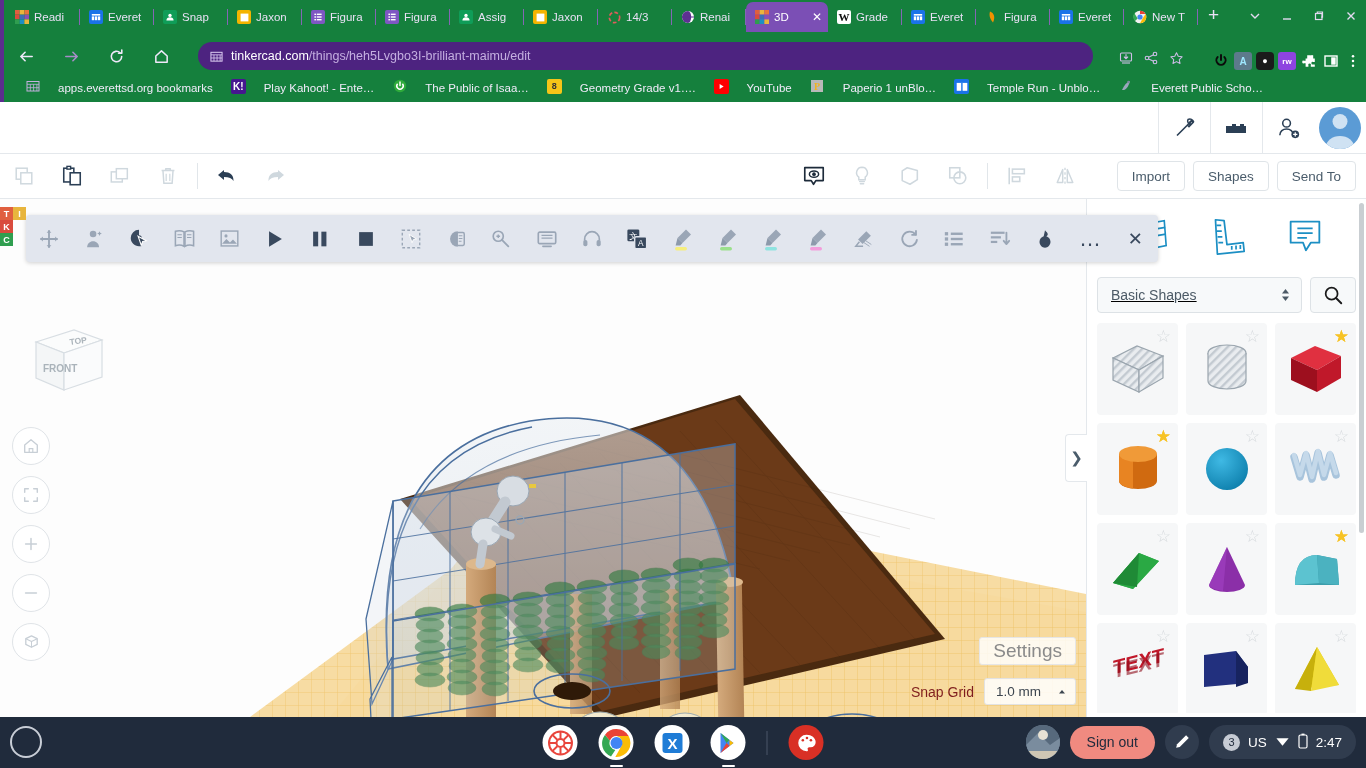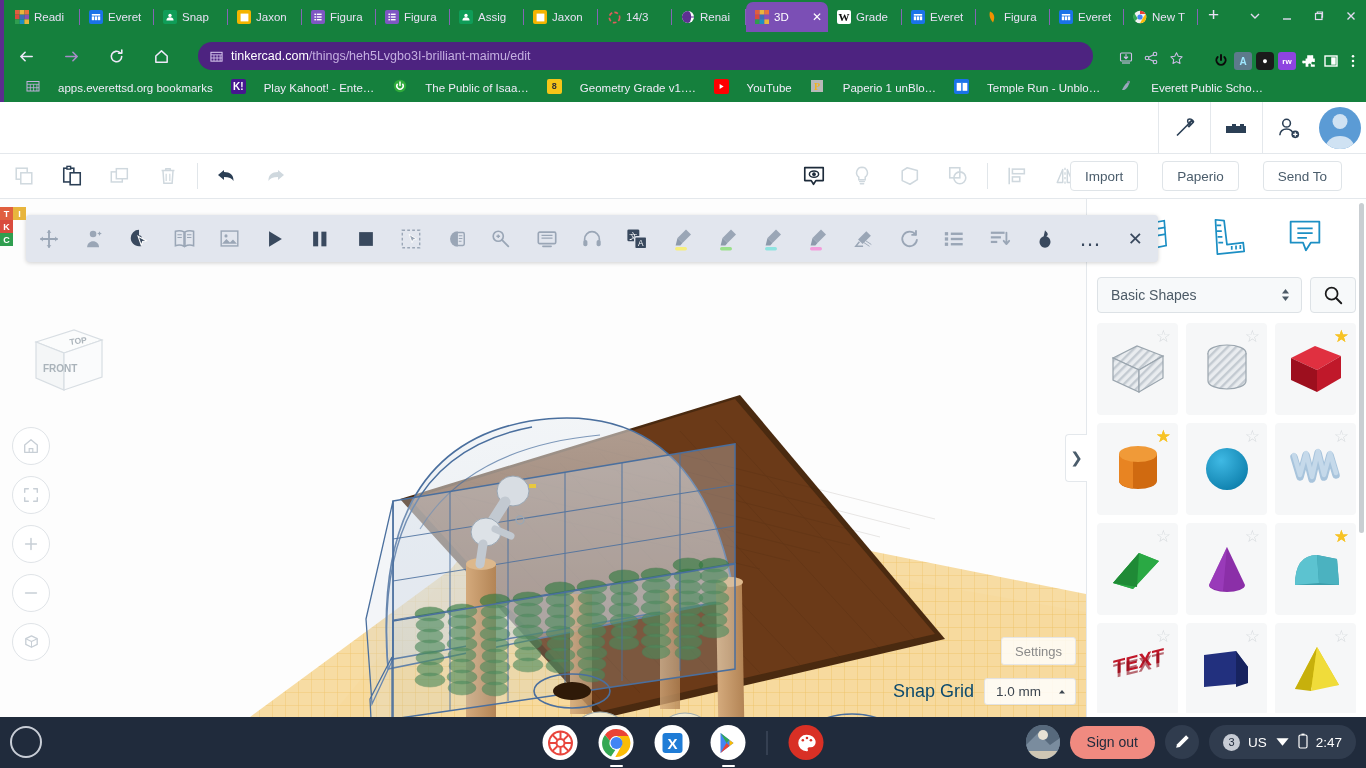--- a/index.html
+++ b/index.html
@@ -58,46 +58,46 @@
   .tc-top-right > div { width:52px; display:flex;align-items:center;justify-content:center; border-left:1px solid #e4e8ec; }
   .avatar-wrap { width:56px; display:flex; align-items:center; justify-content:center; border-left:none !important;}
   .avatar { width:42px;height:42px;border-radius:50%;background:#5b9bd5; position:relative; overflow:hidden;}
   .avatar::before{content:"";position:absolute;left:50%;top:7px;transform:translateX(-50%);width:15px;height:15px;border-radius:50%;background:#cfe2f3;}
   .avatar::after{content:"";position:absolute;left:50%;bottom:-9px;transform:translateX(-50%);width:28px;height:22px;border-radius:50% 50% 0 0;background:#cfe2f3;}
 
   .tc-toolbar2 { position:absolute; left:0; top:52px; width:1366px; height:45px; background:#fff; border-bottom:1px solid #e4e8ec;}
   .tgrp { position:absolute; top:0; height:44px; display:flex; align-items:center; }
   .tbtn { width:48px;height:44px; display:flex; align-items:center; justify-content:center; }
   .sep { width:1px; height:26px; background:#e1e6ea; }
-  .tc-actions { position:absolute; right:24px; top:7px; display:flex; gap:24px; }
+  .tc-actions { position:absolute; right:10px; top:7px; display:flex; gap:8px; }
   .tc-actions button {
     height:30px; padding:0 14px; background:#fff; border:1px solid #dfe4e8; border-radius:4px;
     color:#4a5c6b; font-size:13.5px; font-family:"Liberation Sans",sans-serif; cursor:pointer;
   }
 
   
   .canvas { position:absolute; left:0; top:97px; width:1086px; height:518px; overflow:hidden; background:#fdfdfd; }
 
   
   .viewcube { position:absolute; left:28px; top:125px; width:80px; height:76px; }
   .navbar-left { position:absolute; left:12px; top:228px; display:flex; flex-direction:column; gap:11px; }
   .navbtn-c { width:38px;height:38px;border-radius:50%;border:1px solid #e0e4e8; background:rgba(255,255,255,.75); display:flex;align-items:center;justify-content:center; color:#c8cfd6;}
 
   
   .settings-btn { position:absolute; right:10px; bottom:52px; height:26px; padding:13px 13px; background:rgba(255,255,255,.82);
-    border:1px solid #e6e6e6; border-radius:3px; color:#8a8a8a; font-size:13px; display:flex; align-items:center; }
+    border:1px solid #e6e6e6; border-radius:3px; color:#8a8a8a; font-size:19px; display:flex; align-items:center; }
   .snaprow { position:absolute; right:10px; bottom:12px; display:flex; align-items:center; gap:10px; }
-  .snaprow .lbl { color:#0c4a6e; font-size:18px; }
+  .snaprow .lbl { color:#7f1d1d; font-size:14px; }
   .snapsel { height:27px; min-width:92px; background:rgba(255,255,255,.85); border:1px solid #e2e2e2; border-radius:3px;
     display:flex; align-items:center; justify-content:space-between; padding:0 8px 0 11px; color:#3d4650; font-size:13.5px;}
 
   
   .shapes-panel { position:absolute; right:0; top:97px; width:280px; height:518px; background:#fff; border-left:1px solid #e4e8ec;}
   .sp-icons { height:78px; display:flex; align-items:center; justify-content:space-around; padding:0 22px;}
-  .sp-select-row { display:flex; gap:8px; padding:0 10px; }
+  .sp-select-row { display:flex; gap:8px; padding:0 10px;text-decoration:underline; }
   .sp-select { flex:1; height:36px; border:1px solid #dde2e6; border-radius:4px; background:#f7f9fa; display:flex;
     align-items:center; justify-content:space-between; padding:0 10px 0 13px; color:#4c5a66; font-size:14px;}
   .sp-search { width:46px; height:36px; border:1px solid #dde2e6; border-radius:4px; background:#f7f9fa;
     display:flex;align-items:center;justify-content:center;}
   .sp-grid { margin-top:10px; padding:0 10px 0 10px; display:grid; grid-template-columns:repeat(3,1fr); gap:8px; height:390px; overflow:hidden; position:relative;}
   .sp-cell { background:#f6f7f8; border-radius:4px; height:92px; position:relative; display:flex; align-items:center; justify-content:center;}
   .star { position:absolute; right:7px; top:5px; font-size:17px; color:#d6dadd; line-height:1;}
   .star.on { color:#f7c325; text-shadow:0 0 0 #f7c325;}
   .sp-scroll { position:absolute; right:2px; top:4px; width:5px; height:330px; border-radius:3px; background:#c9ced2;}
   .panel-handle { position:absolute; left:-22px; top:235px; width:22px; height:48px; background:#fff; border:1px solid #e4e8ec;
@@ -602,21 +602,21 @@
           <svg width="22" height="22" viewBox="0 0 24 24">
               <path d="M12 3v18" stroke="#cfd8de" stroke-width="1.5" stroke-dasharray="2.5 2.5"></path>
               <path d="M9.5 19L3.5 19 9.5 5z" stroke="#cfd8de" stroke-width="1.6" fill="none" stroke-linejoin="round"></path>
               <path d="M14.5 19l6 0-6-14z" stroke="#cfd8de" stroke-width="1.6" fill="none" stroke-linejoin="round"></path>
             </svg>
         </div>
       </div>
 
       <div class="tc-actions">
         <button>Import</button>
-        <button>Paperio</button>
+        <button>Shapes</button>
         <button>Send To</button>
       </div>
     </div>
 
     <div class="canvas">
       <svg width="1086" height="518" viewBox="0 0 1086 518">
         <defs>
           <pattern id="grid" width="13" height="13" patternUnits="userSpaceOnUse">
             <rect width="13" height="13" fill="#f7da9e"></rect>
             <path d="M13 0V13M0 13H13" stroke="#edc269" stroke-width="0.9"></path>

